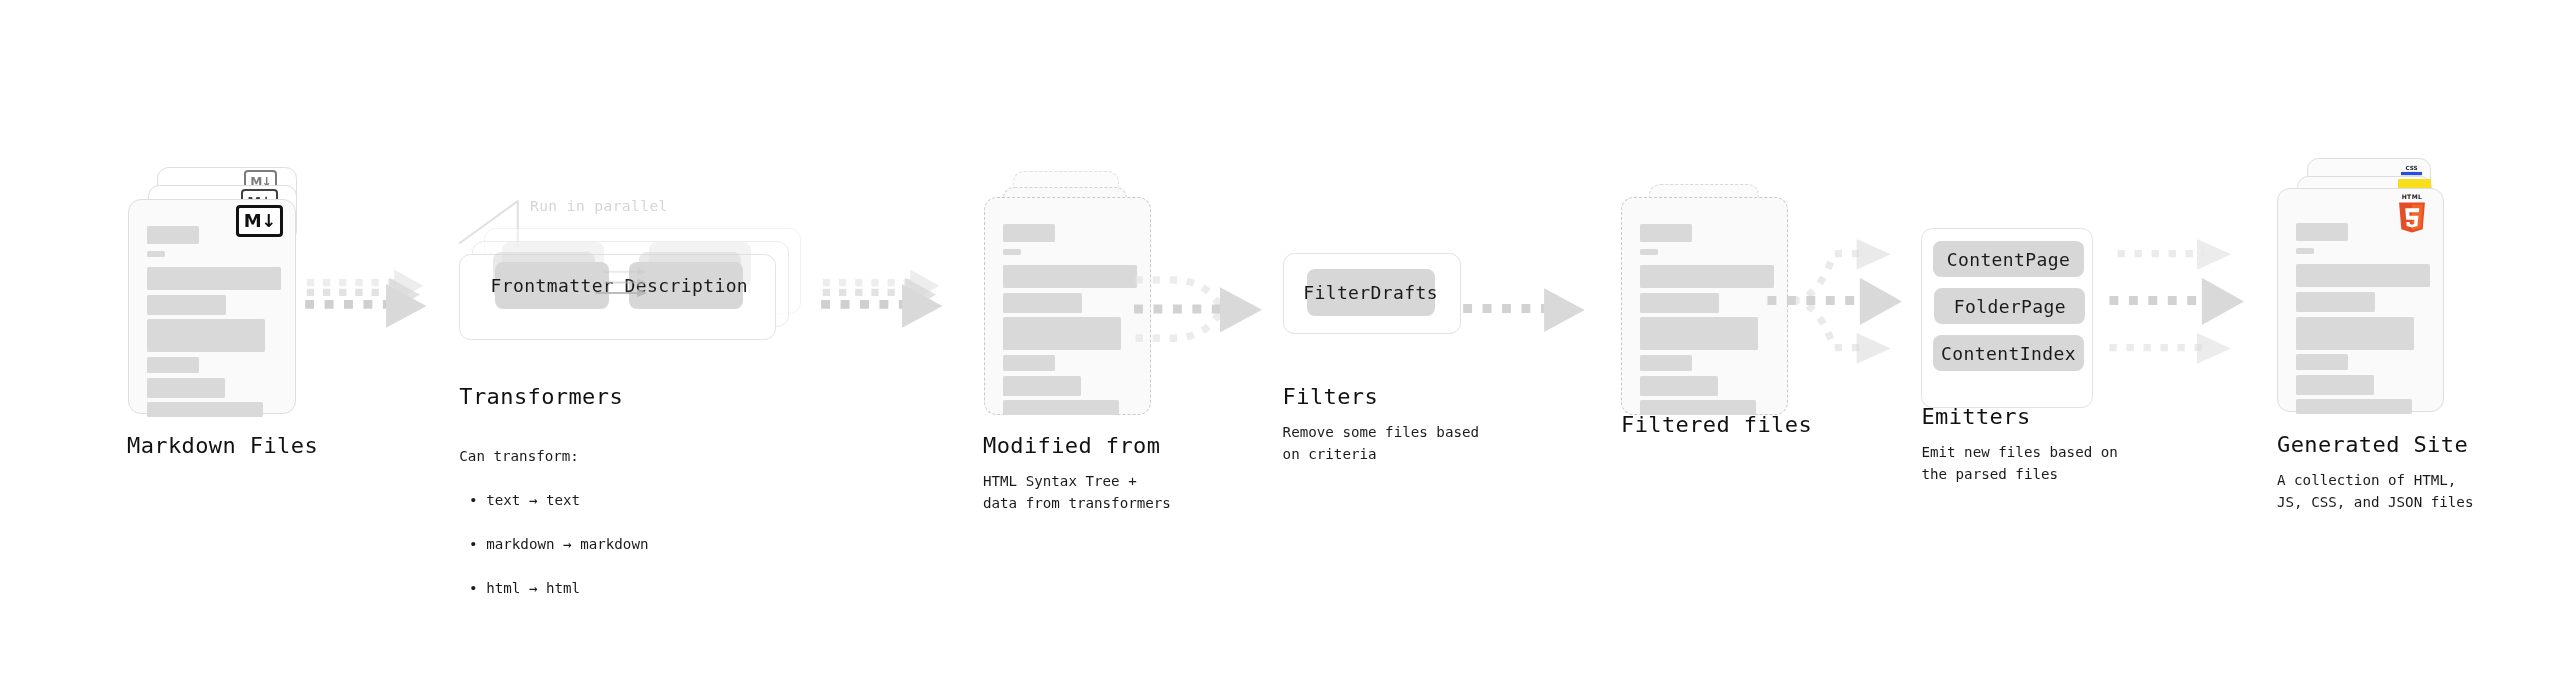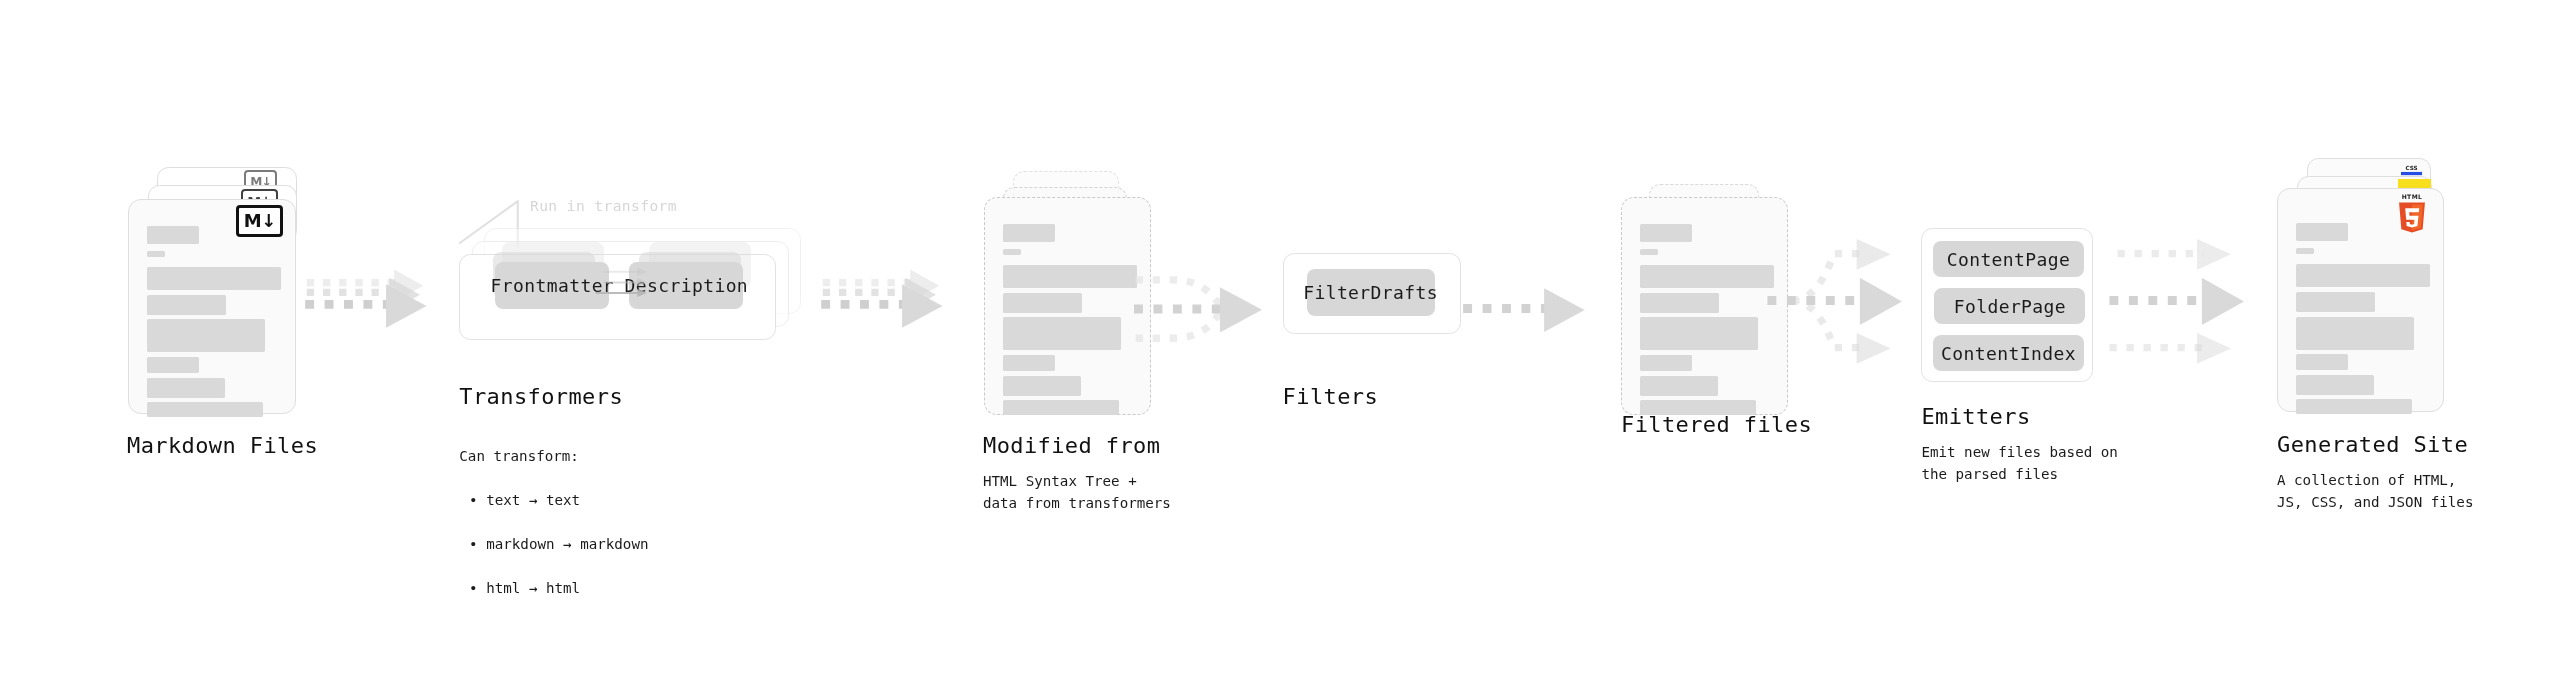--- a/index.html
+++ b/index.html
@@ -146,21 +146,21 @@
       <line x1="0" y1="45" x2="108" y2="45"></line>
     </g>
     <polygon points="100,20 150,47 100,74" fill="#d9d9d9"></polygon>
   </svg>
 
   <div class="node" style="left:443px;top:0;width:382px;height:681px;">
 
     <svg class="abs-svg" style="left:16.3px;top:193px;" width="98" height="57" viewBox="0 0 120 70">
       <path d="M0 62 L72 10 L72 68" stroke="#e0e0e0" stroke-width="2.5" fill="none" stroke-linejoin="round"></path>
     </svg>
-    <div class="parallel-label" style="left:87px;top:197px;">Run in transform</div>
+    <div class="parallel-label" style="left:87px;top:197px;">Run in parallel</div>
 
     <div class="pbox" style="left:41px;top:228px;width:317px;height:86px;opacity:.45;"></div>
     <div class="pbox" style="left:29px;top:241px;width:317px;height:86px;opacity:.65;"></div>
     <div class="pbox" style="left:16.3px;top:254px;width:317px;height:86px;">
 
       <div class="chip ghost2" style="left:42px;top:-13px;width:102px;height:46px;"></div>
       <div class="chip ghost2" style="left:189px;top:-13px;width:102px;height:46px;"></div>
       <div class="chip ghost1" style="left:32.5px;top:-3.3px;width:102px;height:46px;"></div>
       <div class="chip ghost1" style="left:179px;top:-3.3px;width:102px;height:46px;"></div>
 
@@ -252,20 +252,22 @@
   </svg>
 
   <div class="node" style="left:1268px;top:0;width:325px;height:681px;">
     <div class="pbox" style="left:14.6px;top:253px;width:178px;height:81px;">
       <div class="chip" style="left:23px;top:15.4px;width:128px;height:47px;">
         <span>FilterDrafts</span>
       </div>
     </div>
 
     <div class="cap-title" style="left:14.6px;top:384px;">Filters</div>
+    <div class="cap-sub" style="left:14.6px;top:421px;">Remove some files based
+on criteria</div>
   </div>
 
   <svg class="abs-svg" style="left:1463px;top:272px;" width="138" height="81" viewBox="0 0 170 100">
     <g fill="none" stroke="#d2d2d2" stroke-width="11" stroke-dasharray="11 13">
       <line x1="0" y1="45" x2="108" y2="45"></line>
     </g>
     <polygon points="100,20 150,47 100,74" fill="#d9d9d9"></polygon>
   </svg>
 
   <div class="node" style="left:1576px;top:0;width:325px;height:681px;">
@@ -297,21 +299,21 @@
     <g opacity=".55">
         <polygon points="110,132 152,151 110,170" fill="#d9d9d9"></polygon>
       </g>
     <g fill="none" stroke="#d2d2d2" stroke-width="11" stroke-dasharray="11 13">
       <line x1="0" y1="92" x2="122" y2="92"></line>
     </g>
     <polygon points="114,64 166,93 114,122" fill="#d9d9d9"></polygon>
   </svg>
 
   <div class="node" style="left:1893px;top:0;width:341px;height:681px;">
-    <div class="pbox" style="left:28.4px;top:228px;width:172px;height:154px;padding-left:28px;">
+    <div class="pbox" style="left:28.4px;top:228px;width:172px;height:180px;padding-left:28px;">
       <div class="chip" style="left:10.6px;top:12.2px;width:151px;height:36px;">
         <span>ContentPage</span>
       </div>
       <div class="chip" style="left:12px;top:59px;width:151px;height:36px;">
         <span>FolderPage</span>
       </div>
       <div class="chip" style="left:10.6px;top:106px;width:151px;height:36px;">
         <span>ContentIndex</span>
       </div>
     </div>

